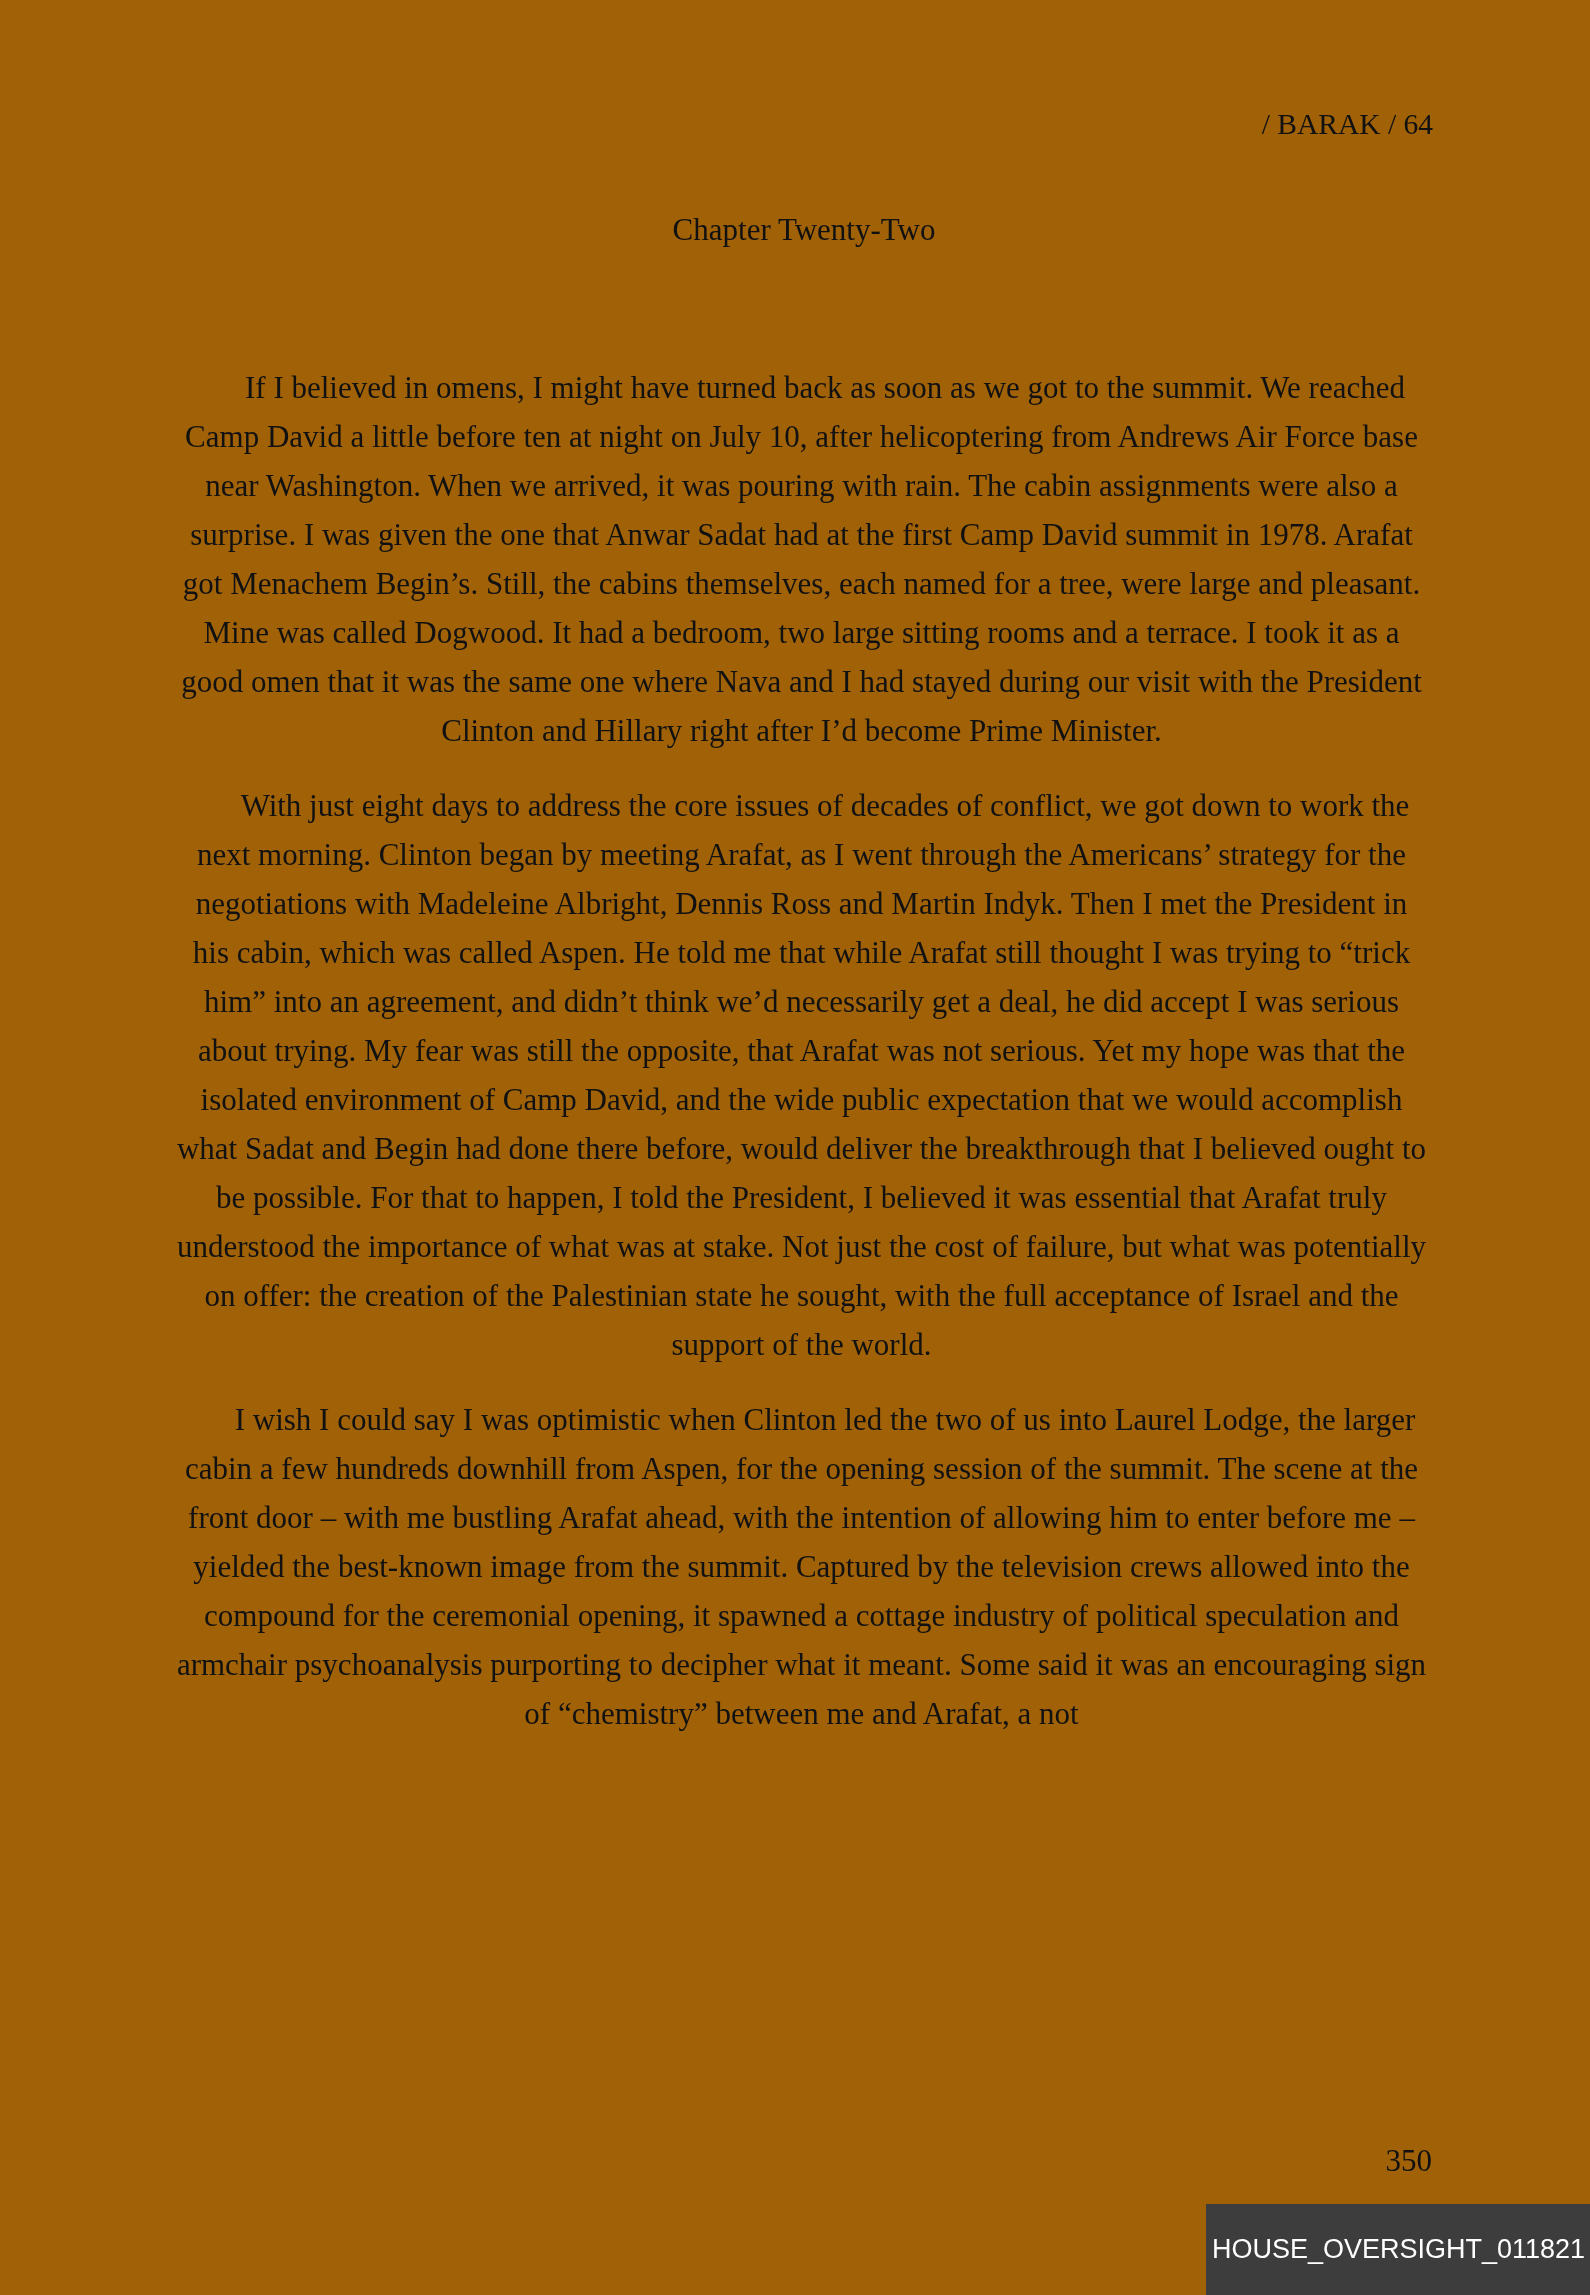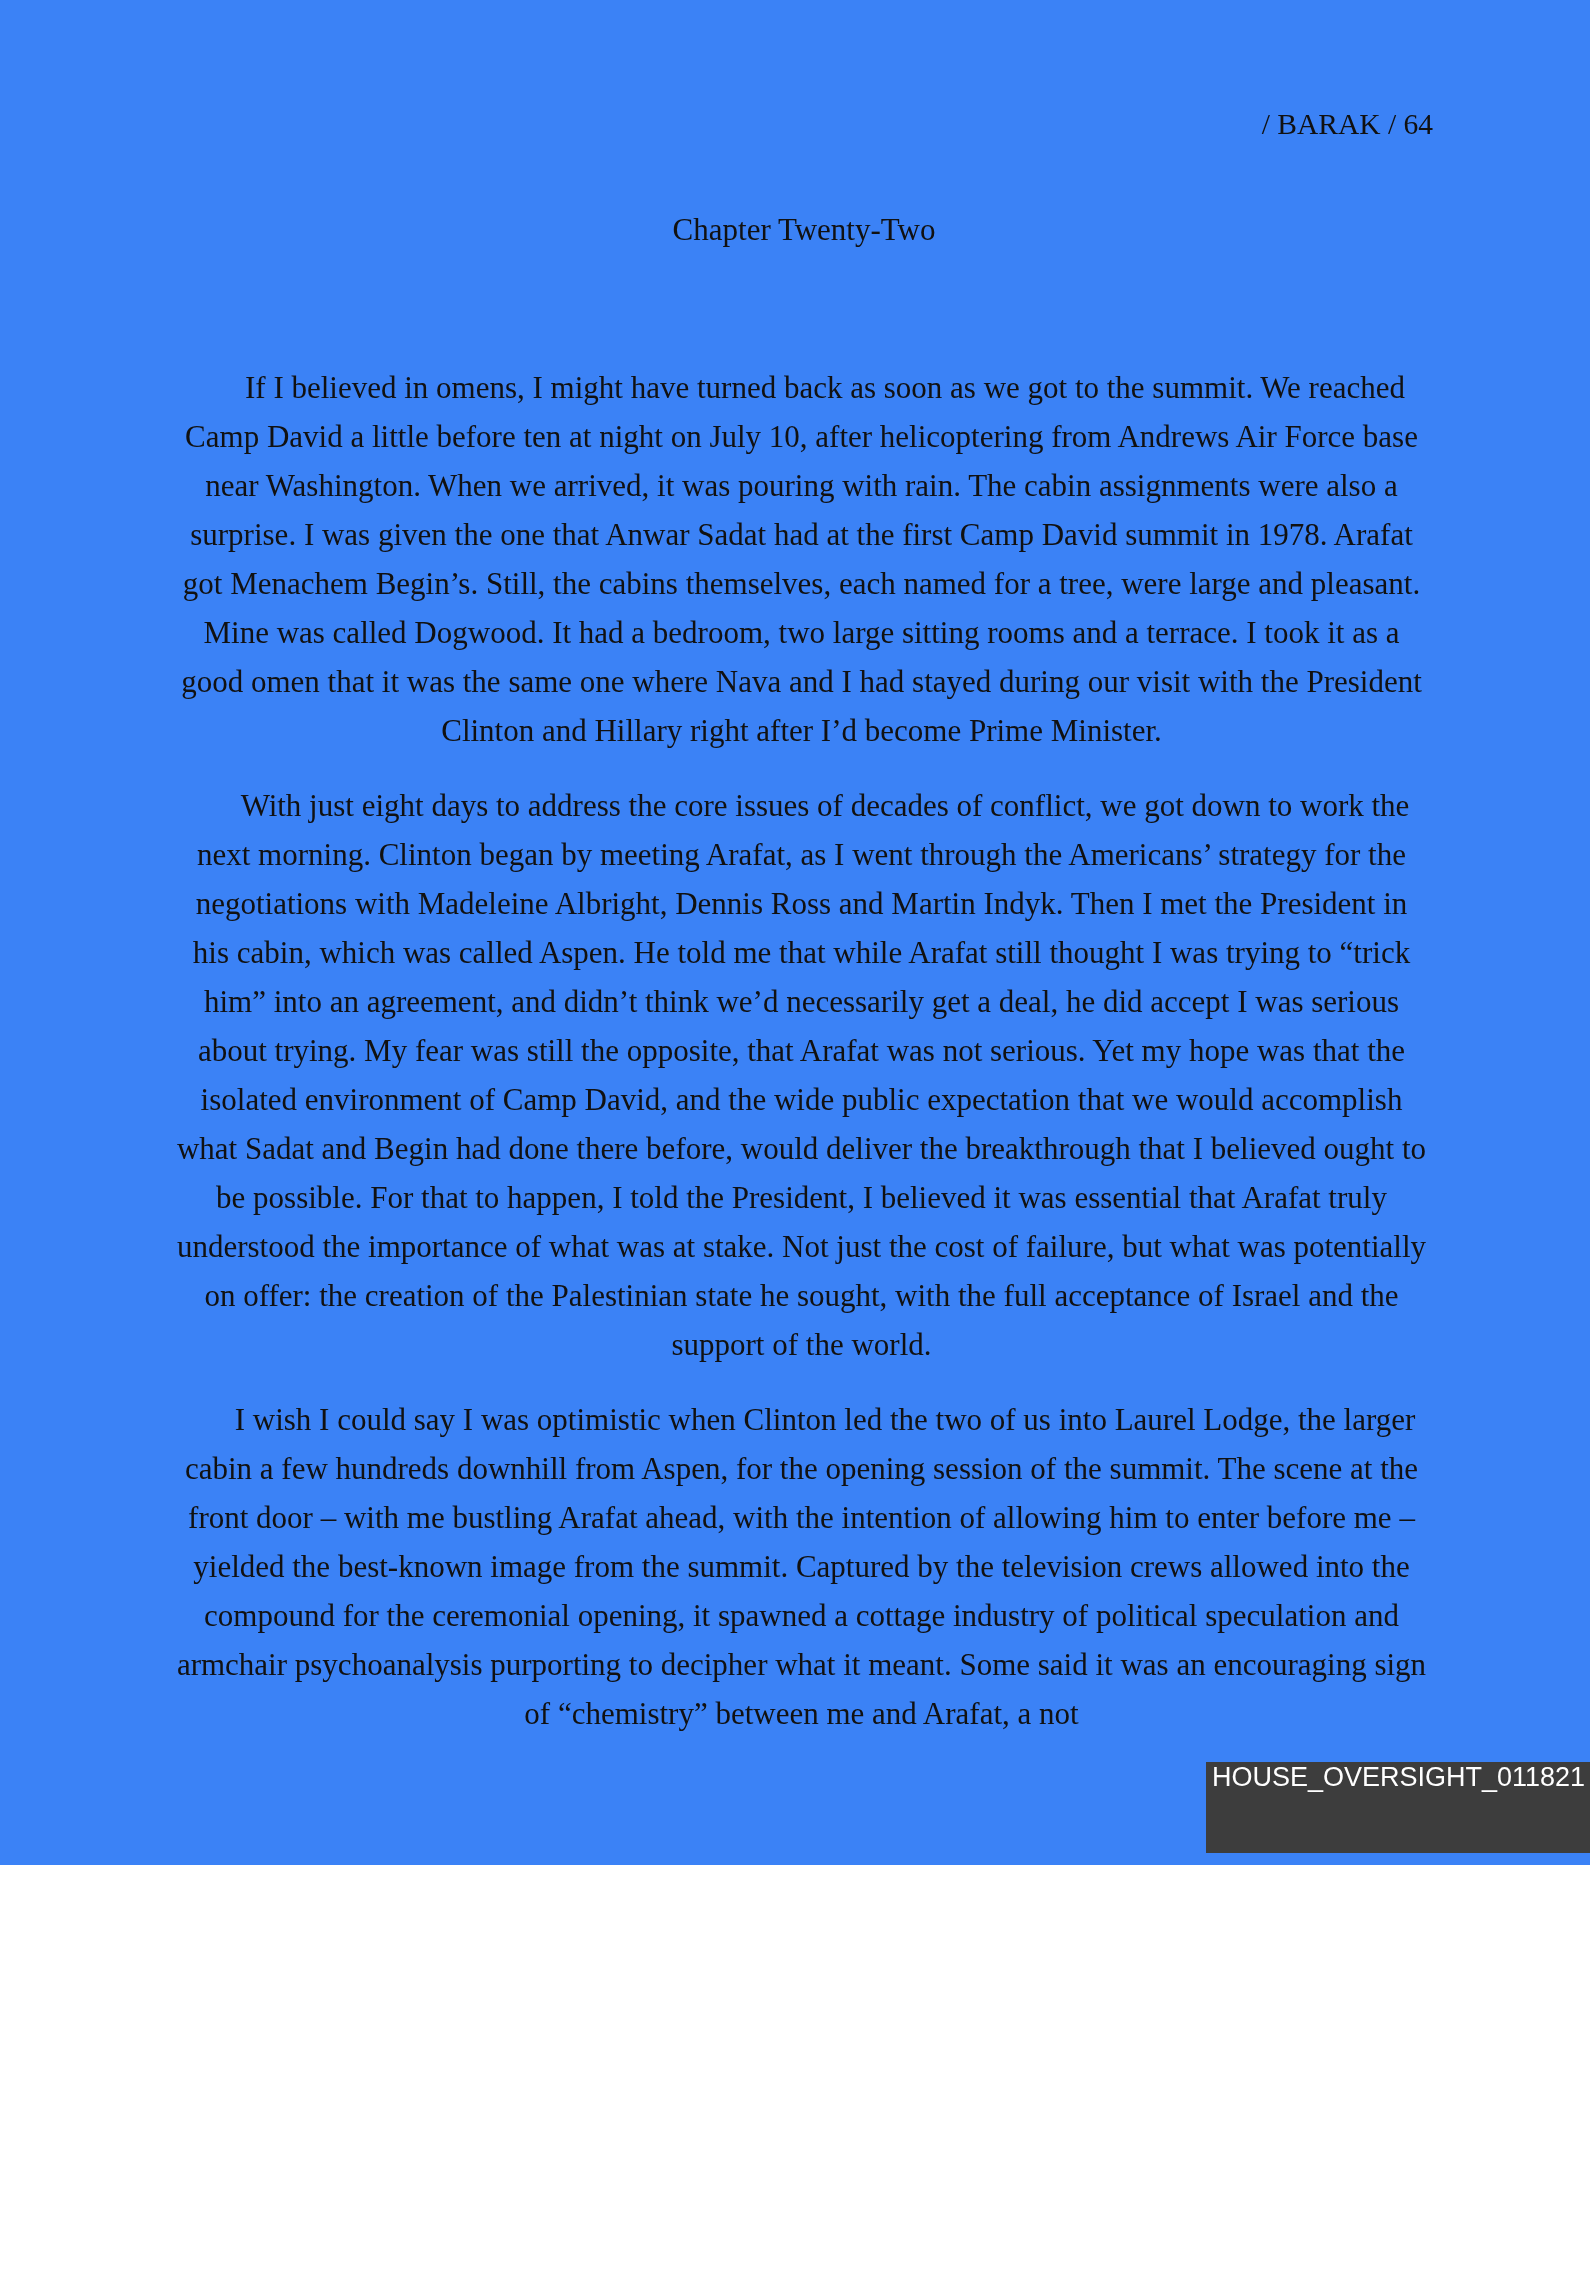--- a/index.html
+++ b/index.html
@@ -3,22 +3,22 @@
 <meta charset="utf-8">
 <style>
   html, body {
     margin: 0;
     padding: 0;
     background: #ffffff;
   }
   .page {
     position: relative;
     width: 1591px;
-    height: 1865px;
-    background: #3b82f6;
+    height: 2295px;
+    background: #a16207;
     color: #111111;
     font-family: "Liberation Serif", serif;
     overflow: hidden;
   }
   .bates-header {
     position: absolute;
     top: 108px;
     left: 175px;
     width: 1258px;
     text-align: right;
@@ -54,26 +54,26 @@
     top: 2143px;
     left: 174px;
     width: 1258px;
     text-align: right;
     font-size: 31px;
     line-height: 35px;
   }
   .stamp-bar {
     position: absolute;
     right: 0;
-    bottom: 12px;
+    bottom: 0;
     width: 385px;
     height: 91px;
     background: #3d3d3d;
     display: flex;
-    align-items: flex-start;
+    align-items: center;
     justify-content: center;
   }
   .stamp-text {
     color: #ffffff;
     font-family: "Liberation Sans", sans-serif;
     font-size: 27px;
     white-space: nowrap;
   }
 </style>
 </head>

